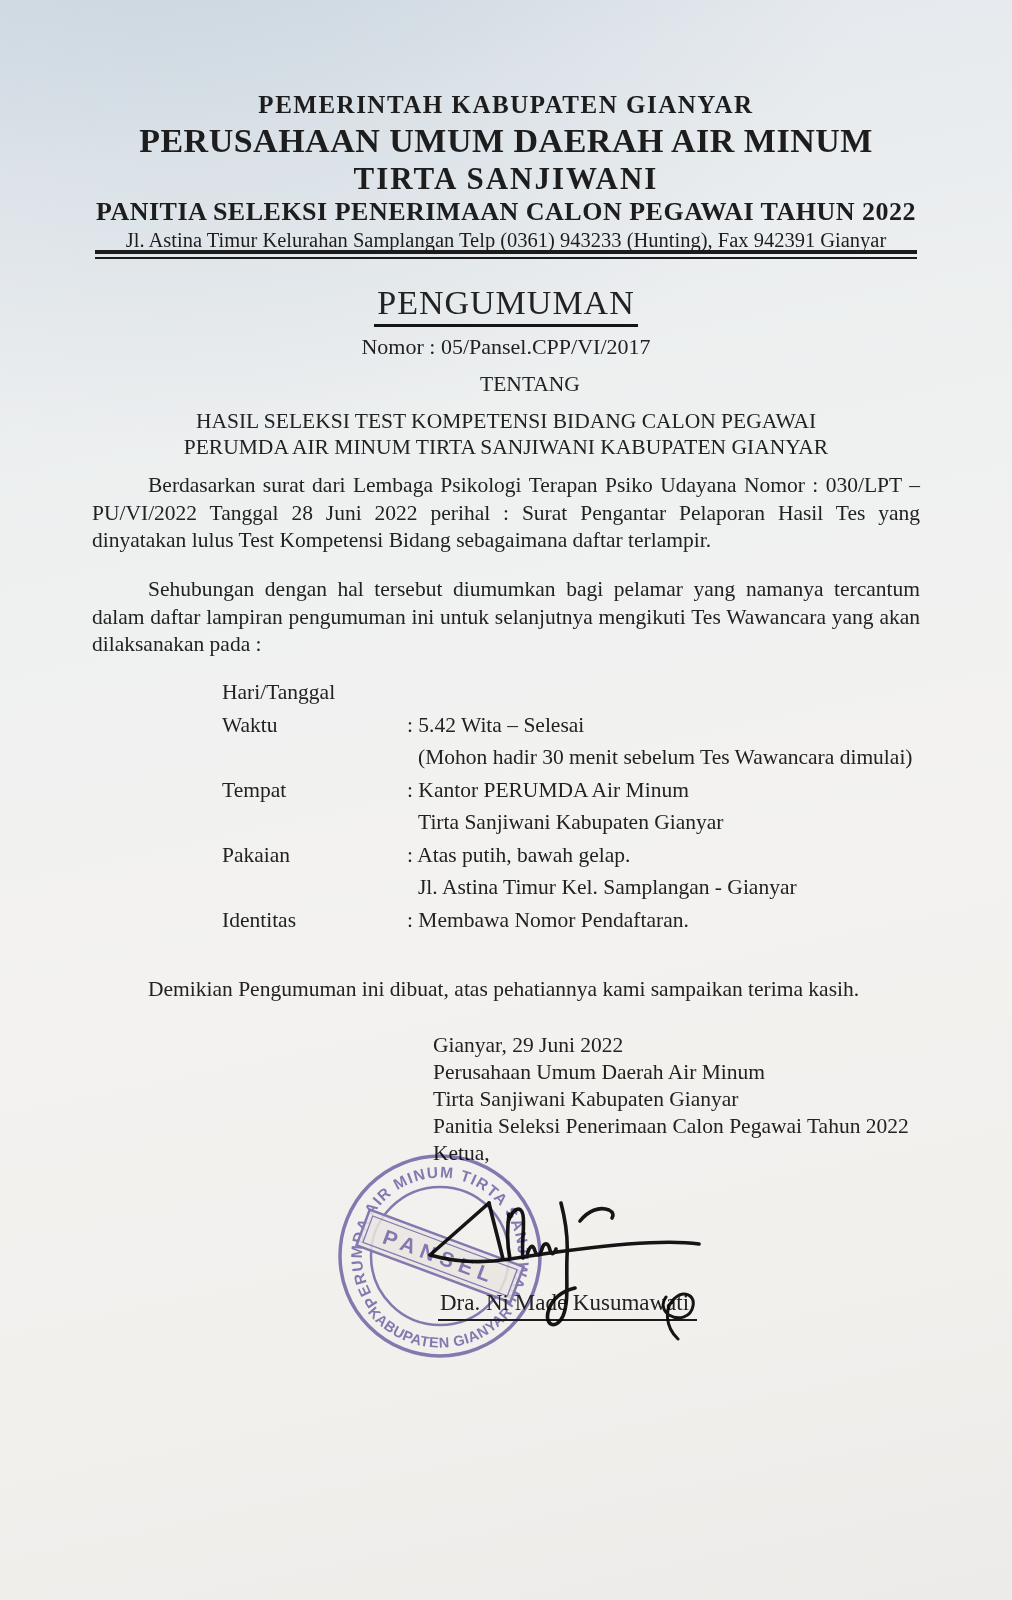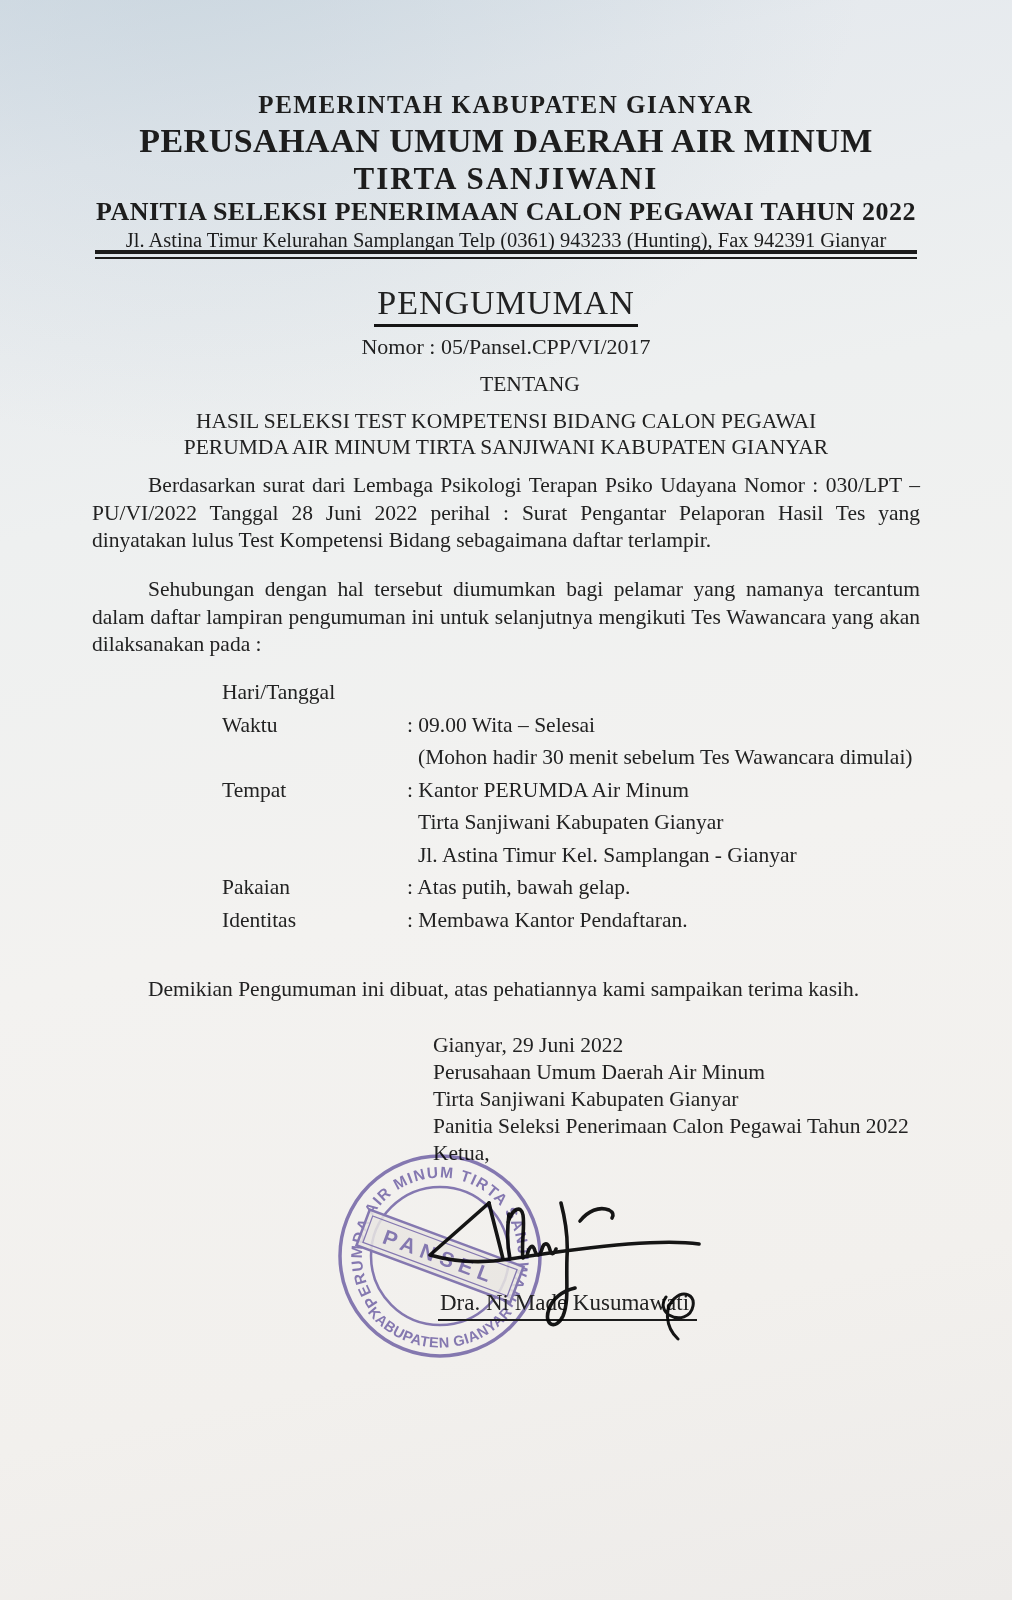--- a/index.html
+++ b/index.html
@@ -79,45 +79,45 @@
 
   <div class="abs para p1">Berdasarkan surat dari Lembaga Psikologi Terapan Psiko Udayana Nomor : 030/LPT – PU/VI/2022 Tanggal 28 Juni 2022 perihal : Surat Pengantar Pelaporan Hasil Tes yang dinyatakan lulus Test Kompetensi Bidang sebagaimana daftar terlampir.</div>
   <div class="abs para p2">Sehubungan dengan hal tersebut diumumkan bagi pelamar yang namanya tercantum dalam daftar lampiran pengumuman ini untuk selanjutnya mengikuti Tes Wawancara yang akan dilaksanakan pada :</div>
 
   <div class="abs details">
     <div class="drow">
       <span class="dlabel">Hari/Tanggal</span>
     </div>
     <div class="drow">
       <span class="dlabel">Waktu</span>
-      <span class="dvalue">: 09.00 Wita – Selesai</span>
+      <span class="dvalue">: 5.42 Wita – Selesai</span>
     </div>
     <div class="drow">
       <span class="dlabel"></span>
       <span class="dvalue cont">(Mohon hadir 30 menit sebelum Tes Wawancara dimulai)</span>
     </div>
     <div class="drow">
       <span class="dlabel">Tempat</span>
       <span class="dvalue">: Kantor PERUMDA Air Minum</span>
     </div>
     <div class="drow">
       <span class="dlabel"></span>
       <span class="dvalue cont">Tirta Sanjiwani Kabupaten Gianyar</span>
     </div>
     <div class="drow">
+      <span class="dlabel">Pakaian</span>
+      <span class="dvalue">: Atas putih, bawah gelap.</span>
+    </div>
+    <div class="drow">
       <span class="dlabel"></span>
       <span class="dvalue cont">Jl. Astina Timur Kel. Samplangan - Gianyar</span>
     </div>
     <div class="drow">
-      <span class="dlabel">Pakaian</span>
-      <span class="dvalue">: Atas putih, bawah gelap.</span>
-    </div>
-    <div class="drow">
       <span class="dlabel">Identitas</span>
-      <span class="dvalue">: Membawa Kantor Pendaftaran.</span>
+      <span class="dvalue">: Membawa Nomor Pendaftaran.</span>
     </div>
   </div>
 
   <div class="abs closing">Demikian Pengumuman ini dibuat, atas pehatiannya kami sampaikan terima kasih.</div>
 
   <div class="abs sigblock">
     <div>Gianyar, 29 Juni 2022</div>
     <div>Perusahaan Umum Daerah Air Minum</div>
     <div>Tirta Sanjiwani Kabupaten Gianyar</div>
     <div>Panitia Seleksi Penerimaan Calon Pegawai Tahun 2022</div>

